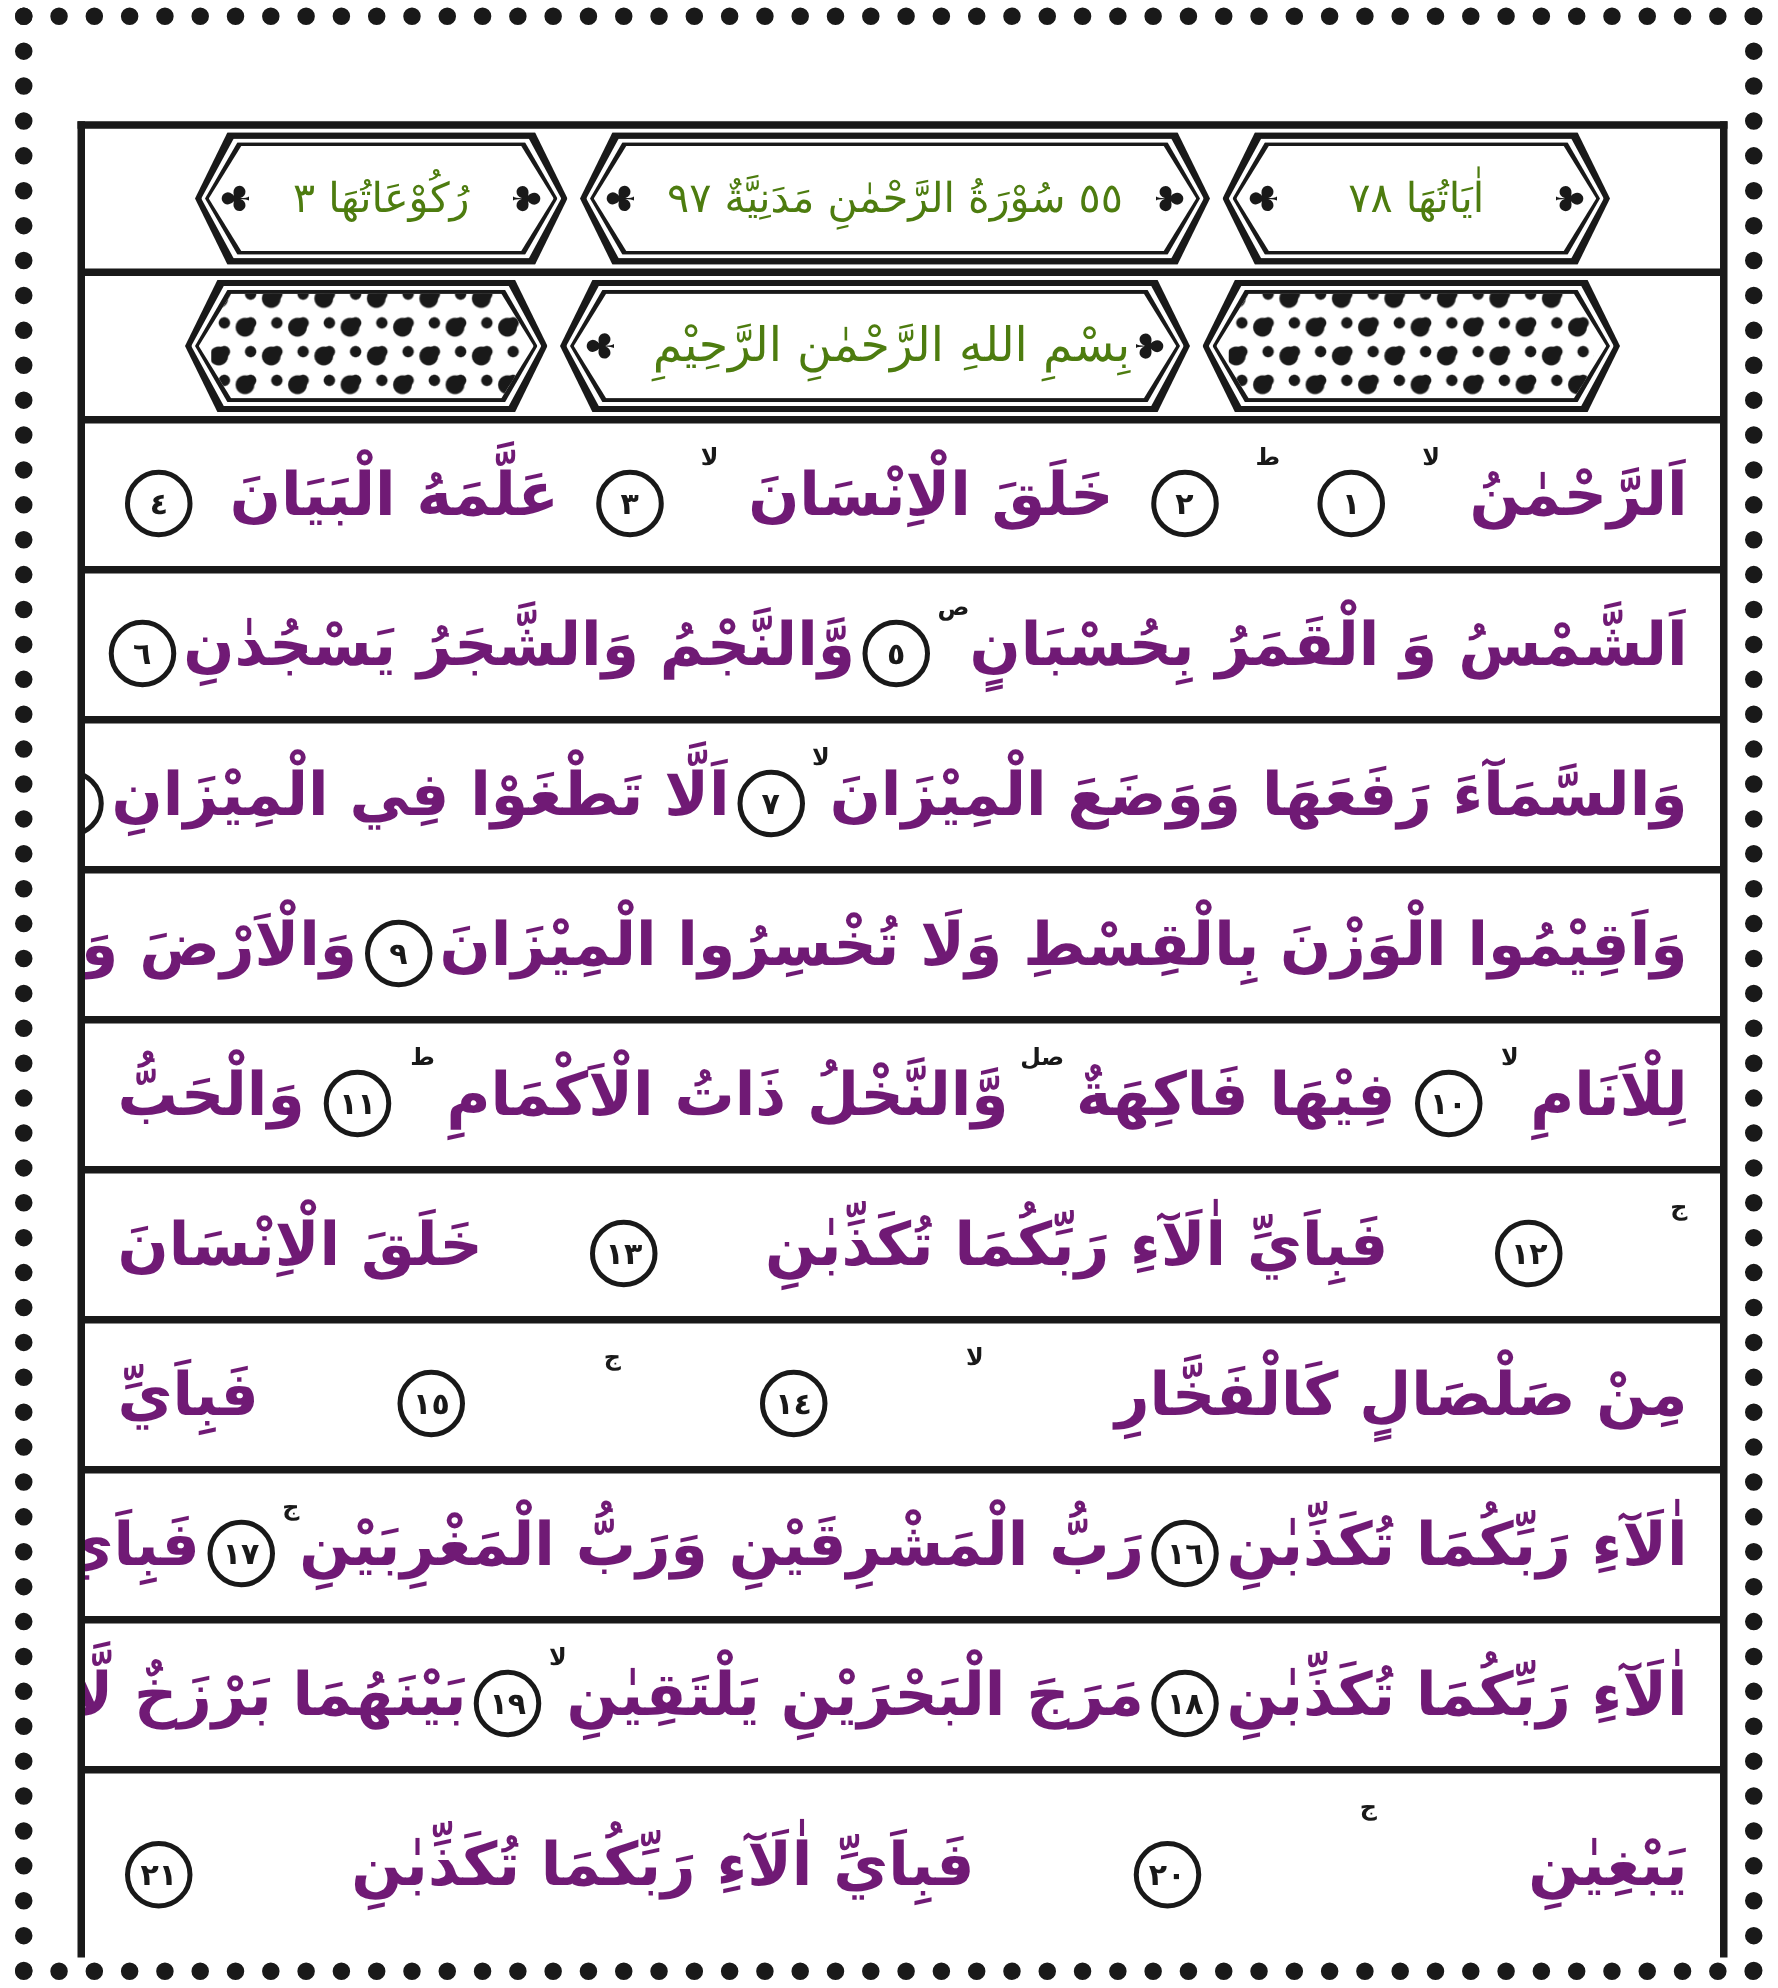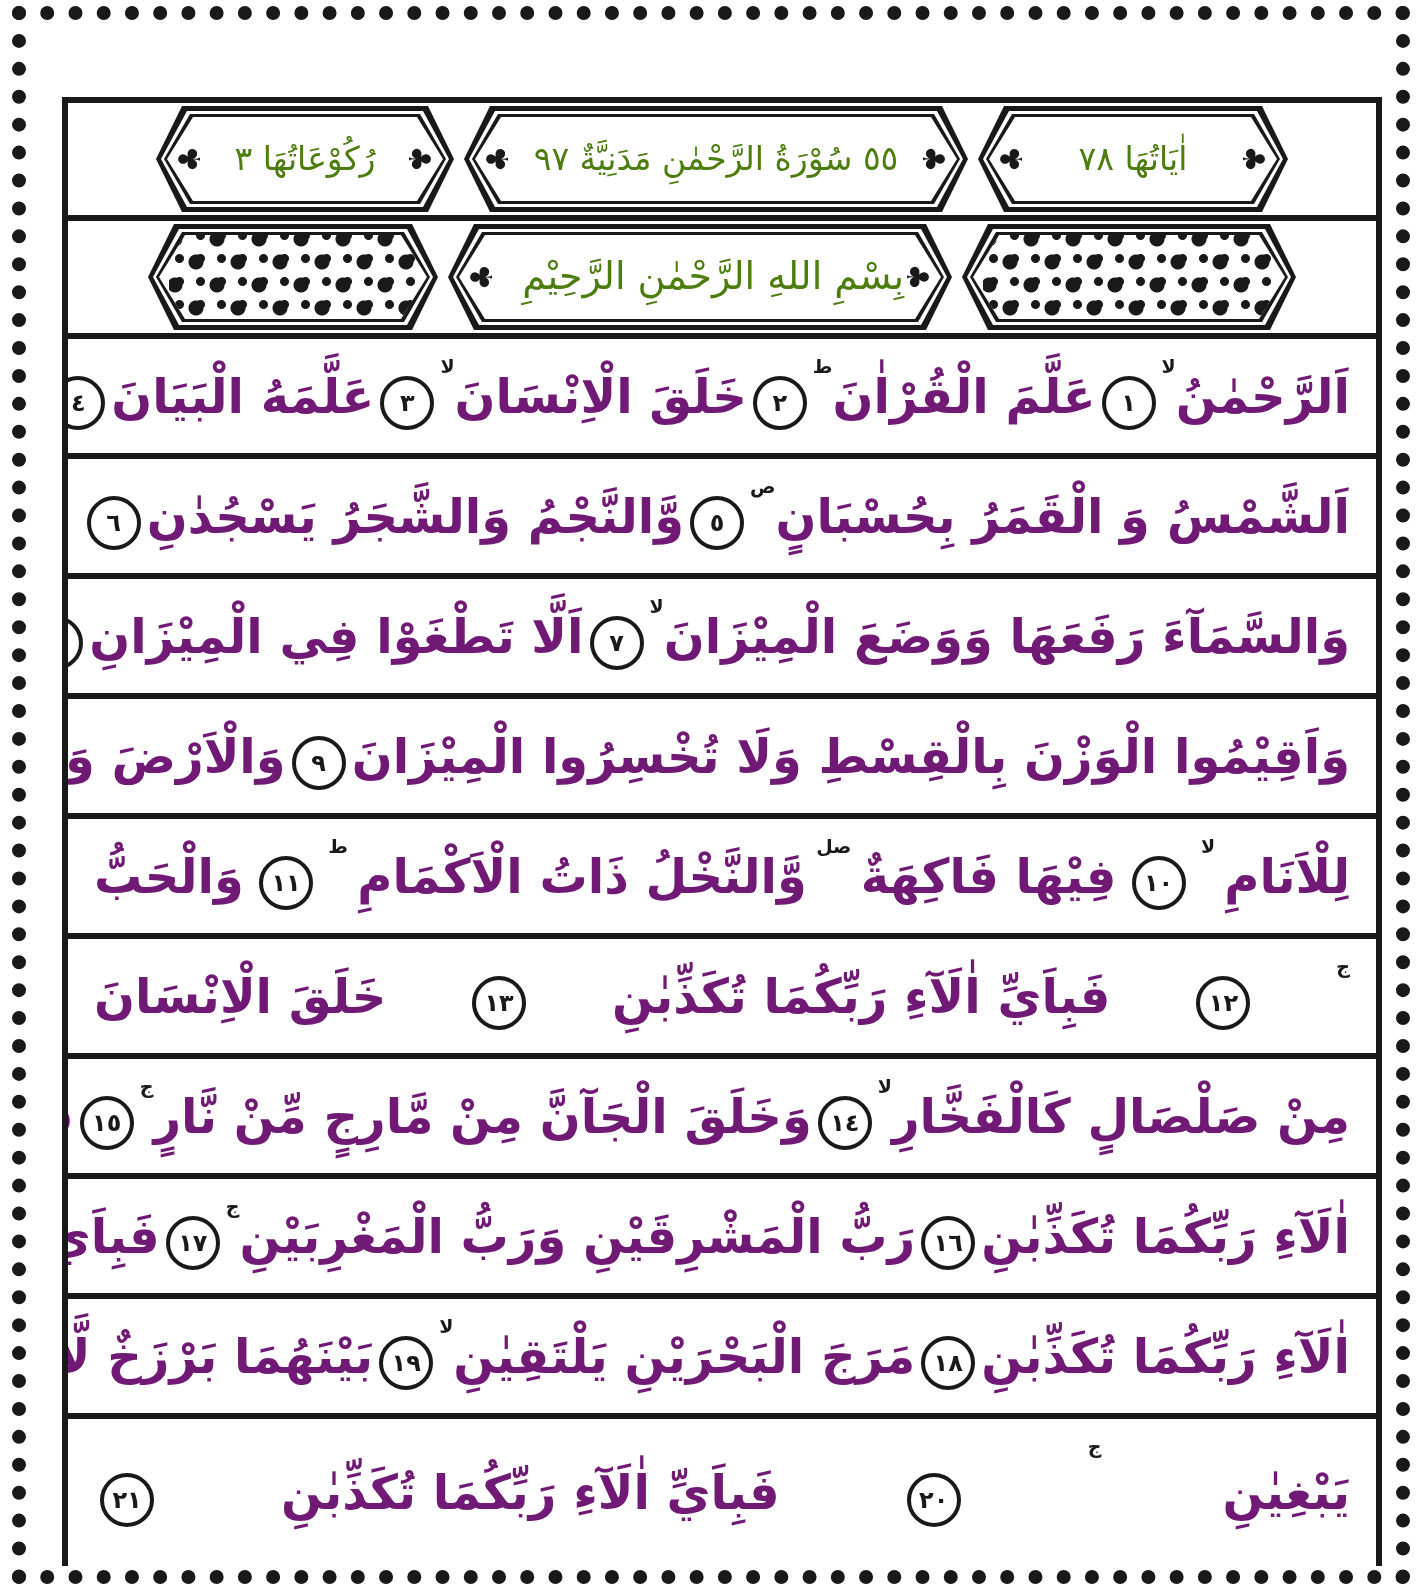--- a/index.html
+++ b/index.html
@@ -163,21 +163,20 @@
         </div>
             </div>
           </div>
       </div>
     </div>
 
     <div id="lines" style="display:contents"><div class="row text-row">
           <span class="words">اَلرَّحْمٰنُ</span>
           <span class="waqf">لا</span>
           <span class="verse-num">١</span>
-          <span class="words">عَلَّمَ الْقُرْاٰنَ</span>
           <span class="waqf">ط</span>
           <span class="verse-num">٢</span>
           <span class="words">خَلَقَ الْاِنْسَانَ</span>
           <span class="waqf">لا</span>
           <span class="verse-num">٣</span>
           <span class="words">عَلَّمَهُ الْبَيَانَ</span>
           <span class="verse-num">٤</span>
         </div><div class="row text-row">
           <span class="words">اَلشَّمْسُ وَ الْقَمَرُ بِحُسْبَانٍ</span>
           <span class="waqf">ص</span>
@@ -207,21 +206,20 @@
         </div><div class="row text-row">
           <span class="waqf">ج</span>
           <span class="verse-num">١٢</span>
           <span class="words">فَبِاَيِّ اٰلَآءِ رَبِّكُمَا تُكَذِّبٰنِ</span>
           <span class="verse-num">١٣</span>
           <span class="words">خَلَقَ الْاِنْسَانَ</span>
         </div><div class="row text-row">
           <span class="words">مِنْ صَلْصَالٍ كَالْفَخَّارِ</span>
           <span class="waqf">لا</span>
           <span class="verse-num">١٤</span>
-          <span class="words">وَخَلَقَ الْجَآنَّ مِنْ مَّارِجٍ مِّنْ نَّارٍ</span>
           <span class="waqf">ج</span>
           <span class="verse-num">١٥</span>
           <span class="words">فَبِاَيِّ</span>
         </div><div class="row text-row">
           <span class="words">اٰلَآءِ رَبِّكُمَا تُكَذِّبٰنِ</span>
           <span class="verse-num">١٦</span>
           <span class="words">رَبُّ الْمَشْرِقَيْنِ وَرَبُّ الْمَغْرِبَيْنِ</span>
           <span class="waqf">ج</span>
           <span class="verse-num">١٧</span>
           <span class="words">فَبِاَيِّ</span>

